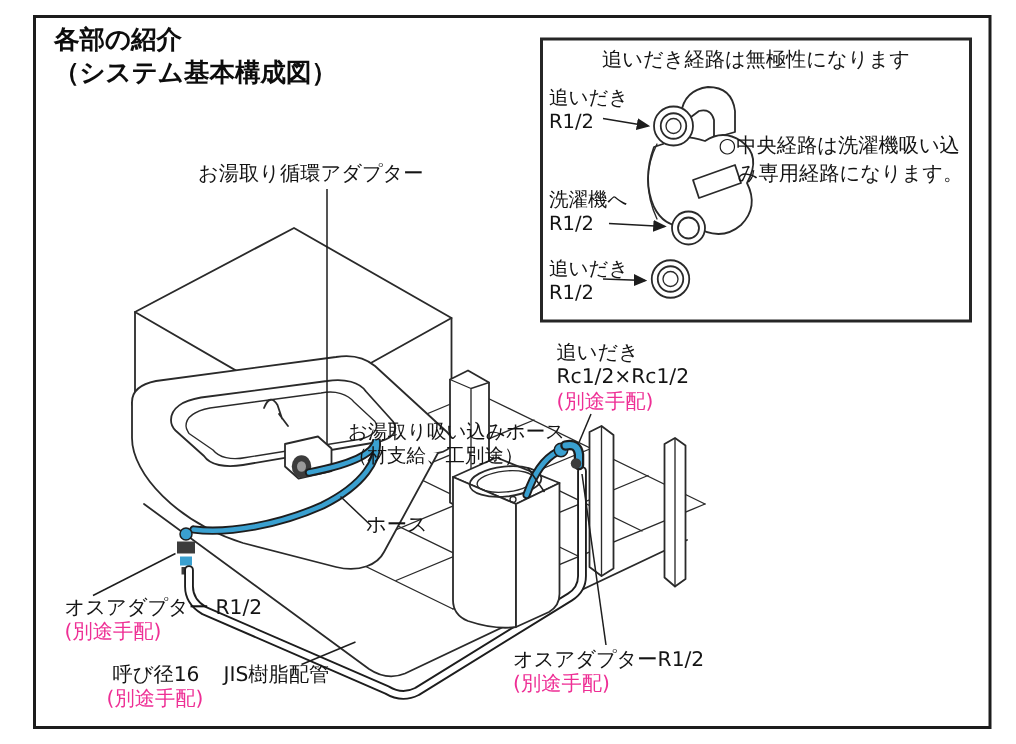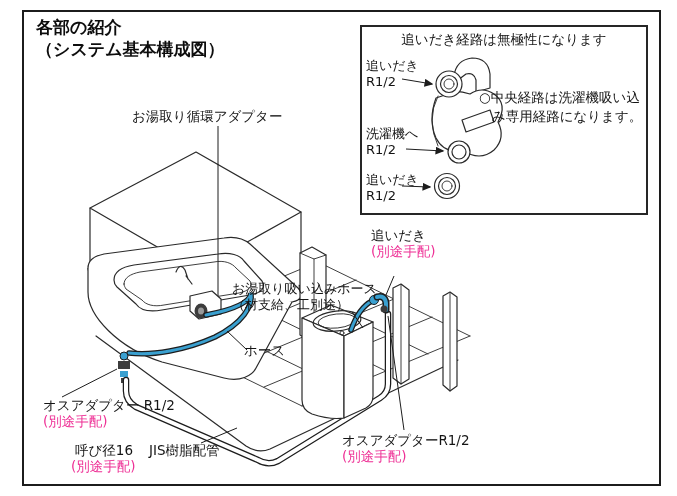--- a/index.html
+++ b/index.html
@@ -183,20 +183,21 @@
     <div>お湯取り吸い込みホース</div>
     <div>（材支給、工別途）</div>
   </div>
 
   <div class="lbl" style="left:132px;top:108px">お湯取り循環アダプター</div>
 
   <div class="lbl" style="left:244px;top:342px">ホース</div>
 
   <div class="lbl" style="left:371px;top:227px">
     <div>追いだき</div>
+    <div>Rc1/2×Rc1/2</div>
     <div class="pink">(別途手配)</div>
   </div>
 
   <div class="lbl" style="left:43px;top:397px">
     <div>オスアダプター R1/2</div>
     <div class="pink">(別途手配)</div>
   </div>
 
   <div class="lbl" style="left:75px;top:442px">
     <div>呼び径16</div>

